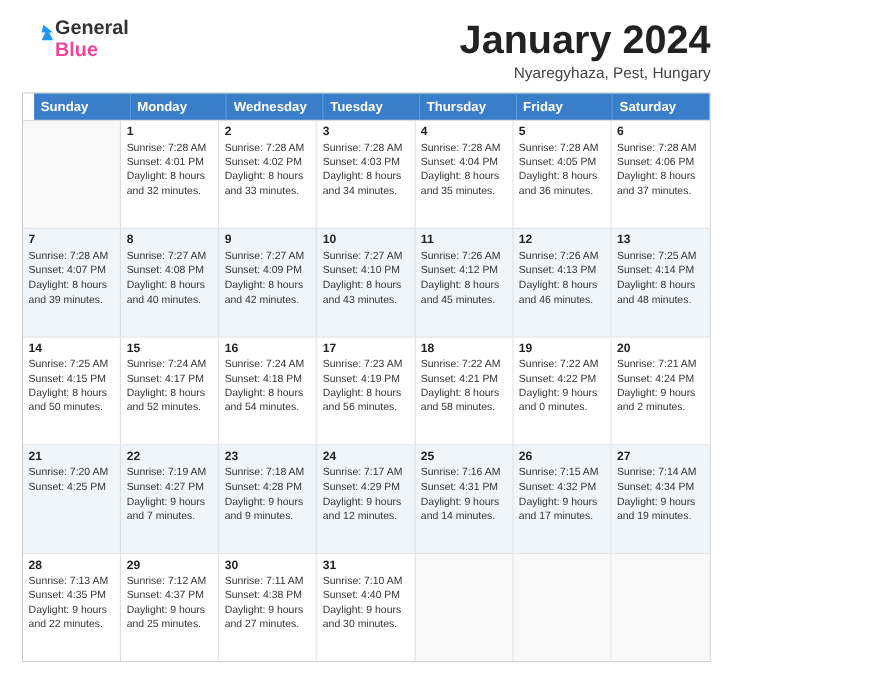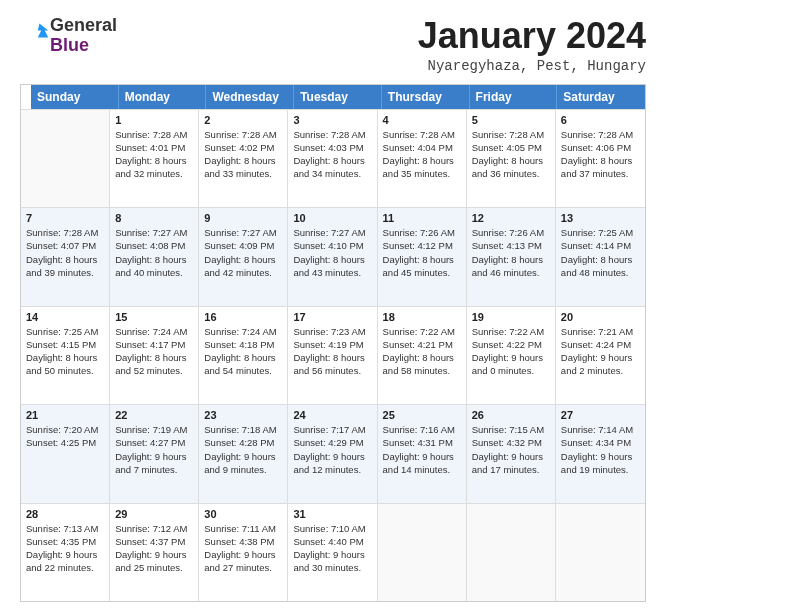--- a/index.html
+++ b/index.html
@@ -27,40 +27,39 @@
       display: flex;
       align-items: center;
       gap: 0;
     }
     .logo-text {
       font-size: 18px;
       font-weight: bold;
       line-height: 1.1;
     }
     .logo-general { color: #333; }
-    .logo-blue { color: #701a75; margin-top: 19px; }
+    .logo-blue { color: #ec4899; margin-top: 19px; }
     .logo-icon {
       width: 28px;
       height: 28px;
       margin-left: 2px;
     }
     .title-block {
       text-align: right;
     }
     .month-title {
       font-size: 36px;
       font-weight: bold;
       color: #222;
       line-height: 1.1;
     }
     .location {
       font-size: 14px;
       color: #444;
       margin-top: 2px;
-      font-family: Liberation Mono, monospace;
     }
     .calendar {
       flex: 1;
       display: flex;
       flex-direction: column;
       border: 1px solid #ccc;
     }
     .cal-header-row {
       display: grid;
       grid-template-columns: repeat(7, 1fr);

